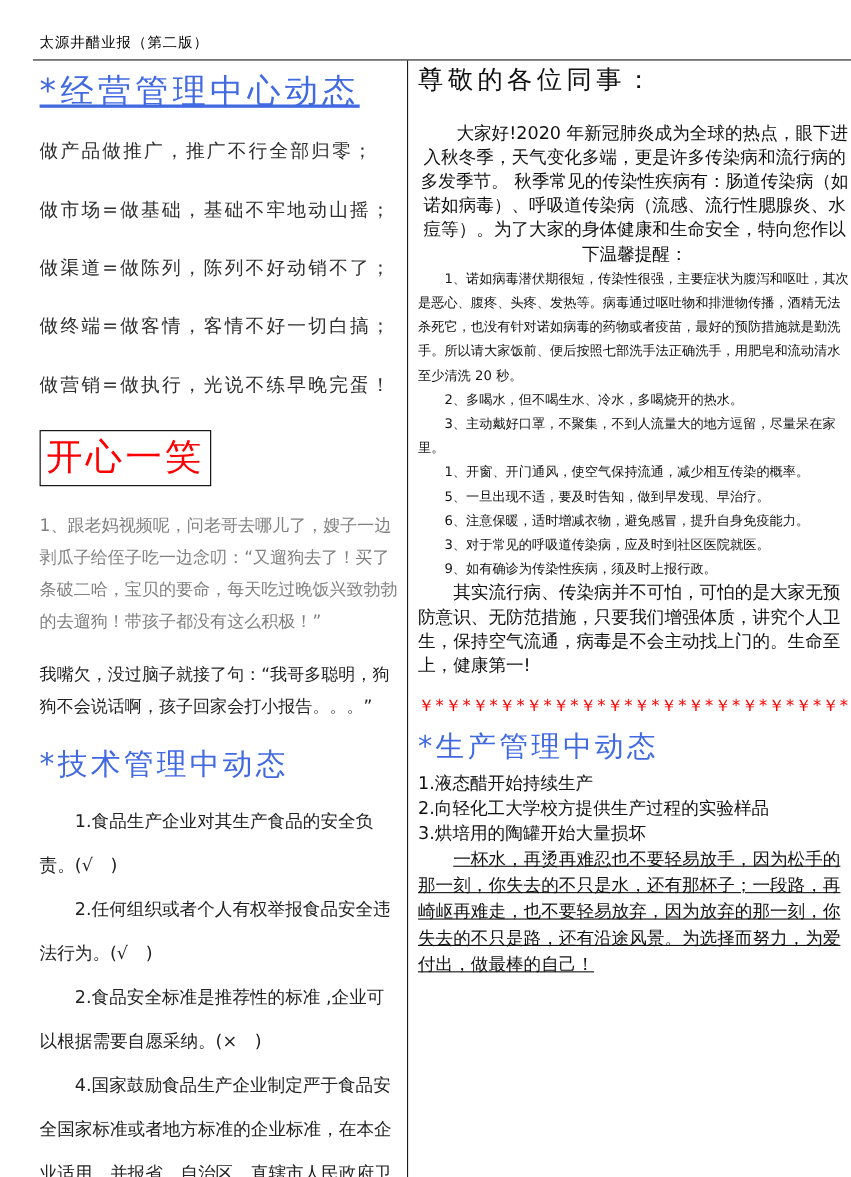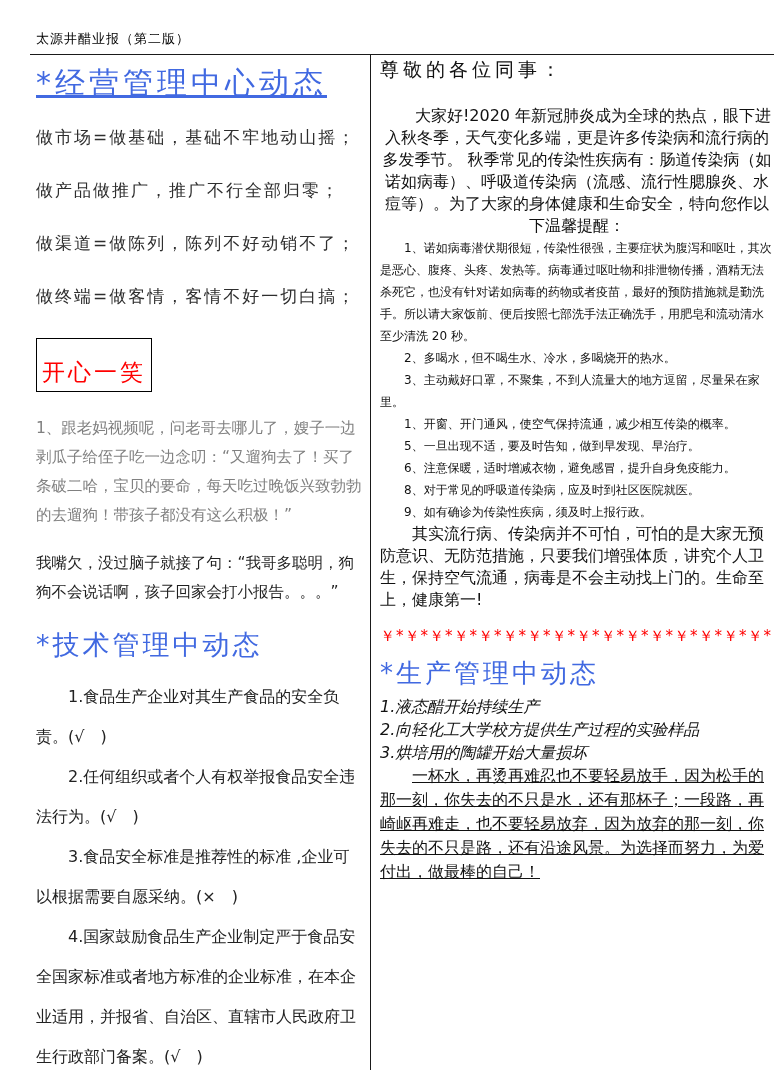--- a/index.html
+++ b/index.html
@@ -30,38 +30,38 @@
   .h-blue{color:#4169E1;font-weight:normal;}
   .h1{font-size:30px;letter-spacing:4px;margin:6px 0 22px;text-decoration:underline;}
   .h2{font-size:27px;letter-spacing:3px;margin:20px 0 14px;}
   .h3{font-size:26px;letter-spacing:3px;margin:10px 0 4px;}
   .motto p{
     font-size:17px;letter-spacing:2px;color:#2e2e2e;
     margin:0 0 30px;white-space:nowrap;overflow:hidden;
   }
   .joke-badge{
     display:inline-block;border:1px solid #000;
-    color:#ff0000;font-size:23px;letter-spacing:3px;
-    padding:18px 5px 3px;margin:0 0 12px;
+    color:#ff0000;font-size:33px;letter-spacing:3px;
+    padding:1px 5px 3px;margin:0 0 12px;
   }
   .joke-p1{
     color:#808080;font-size:15.5px;line-height:29px;
     margin:10px 0 16px;
   }
   .joke-p2{
     color:#1f1f1f;font-size:15.5px;line-height:29px;
     margin:19px 0 4px;
   }
   .qa p{
     font-size:16px;line-height:40px;margin:0;
     text-indent:2em;color:#222;
   }
   
   .salutation{
-    font-size:19px;letter-spacing:4px;color:#111;
+    font-size:23px;letter-spacing:4px;color:#111;
     margin:4px 0 0;
   }
   .rt p{margin:0;}
   .intro{
     font-size:16px;line-height:22px;color:#111;
     text-indent:2em;margin-top:22px !important;text-align:center;
   }
   .tip{
     font-size:12px;line-height:22px;color:#111;
     text-indent:2em;
@@ -69,75 +69,76 @@
   .closing{
     font-size:16px;line-height:22px;color:#111;
     text-indent:2em;
   }
   .separator{
     color:#ff0000;font-size:15px;letter-spacing:1px;
     white-space:nowrap;overflow:hidden;
     margin:16px 0 8px !important;
   }
   .prod-item{
-    font-size:16px;line-height:23px;color:#111;font-style:italic;
+    font-size:16px;line-height:23px;color:#111;
   }
   .essay{
     font-size:16px;line-height:24px;color:#111;
     text-indent:2em;
     text-decoration:underline;
   }
 </style>
 </head>
 <body>
 
 <div class="masthead">太源井醋业报（第二版）</div>
 
 <div class="columns">
 
   <div class="col-left">
 
     <div class="h-blue h1">*经营管理中心动态</div>
 
     <div class="motto">
+      <p>做产品做推广，推广不行全部归零；</p>
       <p>做市场=做基础，基础不牢地动山摇；</p>
-      <p>做产品做推广，推广不行全部归零；</p>
       <p>做渠道=做陈列，陈列不好动销不了；</p>
       <p>做终端=做客情，客情不好一切白搞；</p>
+      <p>做营销=做执行，光说不练早晚完蛋！</p>
     </div>
 
     <div class="joke-badge">开心一笑</div>
 
     <p class="joke-p1">1、跟老妈视频呢，问老哥去哪儿了，嫂子一边剥瓜子给侄子吃一边念叨：“又遛狗去了！买了条破二哈，宝贝的要命，每天吃过晚饭兴致勃勃的去遛狗！带孩子都没有这么积极！”</p>
     <p class="joke-p2">我嘴欠，没过脑子就接了句：“我哥多聪明，狗狗不会说话啊，孩子回家会打小报告。。。”</p>
 
     <div class="h-blue h2">*技术管理中动态</div>
 
     <div class="qa">
       <p>1.食品生产企业对其生产食品的安全负责。(√　)</p>
       <p>2.任何组织或者个人有权举报食品安全违法行为。(√　)</p>
-      <p>3.食品安全标准是推荐性的标准 ,企业可以根据需要自愿采纳。(×　)</p>
+      <p>2.食品安全标准是推荐性的标准 ,企业可以根据需要自愿采纳。(×　)</p>
       <p>4.国家鼓励食品生产企业制定严于食品安全国家标准或者地方标准的企业标准，在本企业适用，并报省、自治区、直辖市人民政府卫生行政部门备案。(√　)</p>
     </div>
 
   </div>
 
   <div class="col-right rt">
 
     <p class="salutation">尊敬的各位同事：</p>
 
     <p class="intro">大家好!2020 年新冠肺炎成为全球的热点，眼下进入秋冬季，天气变化多端，更是许多传染病和流行病的多发季节。  秋季常见的传染性疾病有：肠道传染病（如诺如病毒）、呼吸道传染病（流感、流行性腮腺炎、水痘等）。为了大家的身体健康和生命安全，特向您作以下温馨提醒：</p>
 
     <p class="tip">1、诺如病毒潜伏期很短，传染性很强，主要症状为腹泻和呕吐，其次是恶心、腹疼、头疼、发热等。病毒通过呕吐物和排泄物传播，酒精无法杀死它，也没有针对诺如病毒的药物或者疫苗，最好的预防措施就是勤洗手。所以请大家饭前、便后按照七部洗手法正确洗手，用肥皂和流动清水至少清洗 20 秒。</p>
     <p class="tip">2、多喝水，但不喝生水、冷水，多喝烧开的热水。</p>
     <p class="tip">3、主动戴好口罩，不聚集，不到人流量大的地方逗留，尽量呆在家里。</p>
     <p class="tip">1、开窗、开门通风，使空气保持流通，减少相互传染的概率。</p>
     <p class="tip">5、一旦出现不适，要及时告知，做到早发现、早治疗。</p>
     <p class="tip">6、注意保暖，适时增减衣物，避免感冒，提升自身免疫能力。</p>
-    <p class="tip">8、对于常见的呼吸道传染病，应及时到社区医院就医。</p>
+    <p class="tip">3、对于常见的呼吸道传染病，应及时到社区医院就医。</p>
     <p class="tip">9、如有确诊为传染性疾病，须及时上报行政。</p>
 
     <p class="closing">其实流行病、传染病并不可怕，可怕的是大家无预防意识、无防范措施，只要我们增强体质，讲究个人卫生，保持空气流通，病毒是不会主动找上门的。生命至上，健康第一!</p>
 
     <p class="separator">￥*￥*￥*￥*￥*￥*￥*￥*￥*￥*￥*￥*￥*￥*￥*￥*￥*￥*￥*￥*￥*￥</p>
 
     <div class="h-blue h3">*生产管理中动态</div>
 
     <p class="prod-item">1.液态醋开始持续生产</p>
     <p class="prod-item">2.向轻化工大学校方提供生产过程的实验样品</p>

